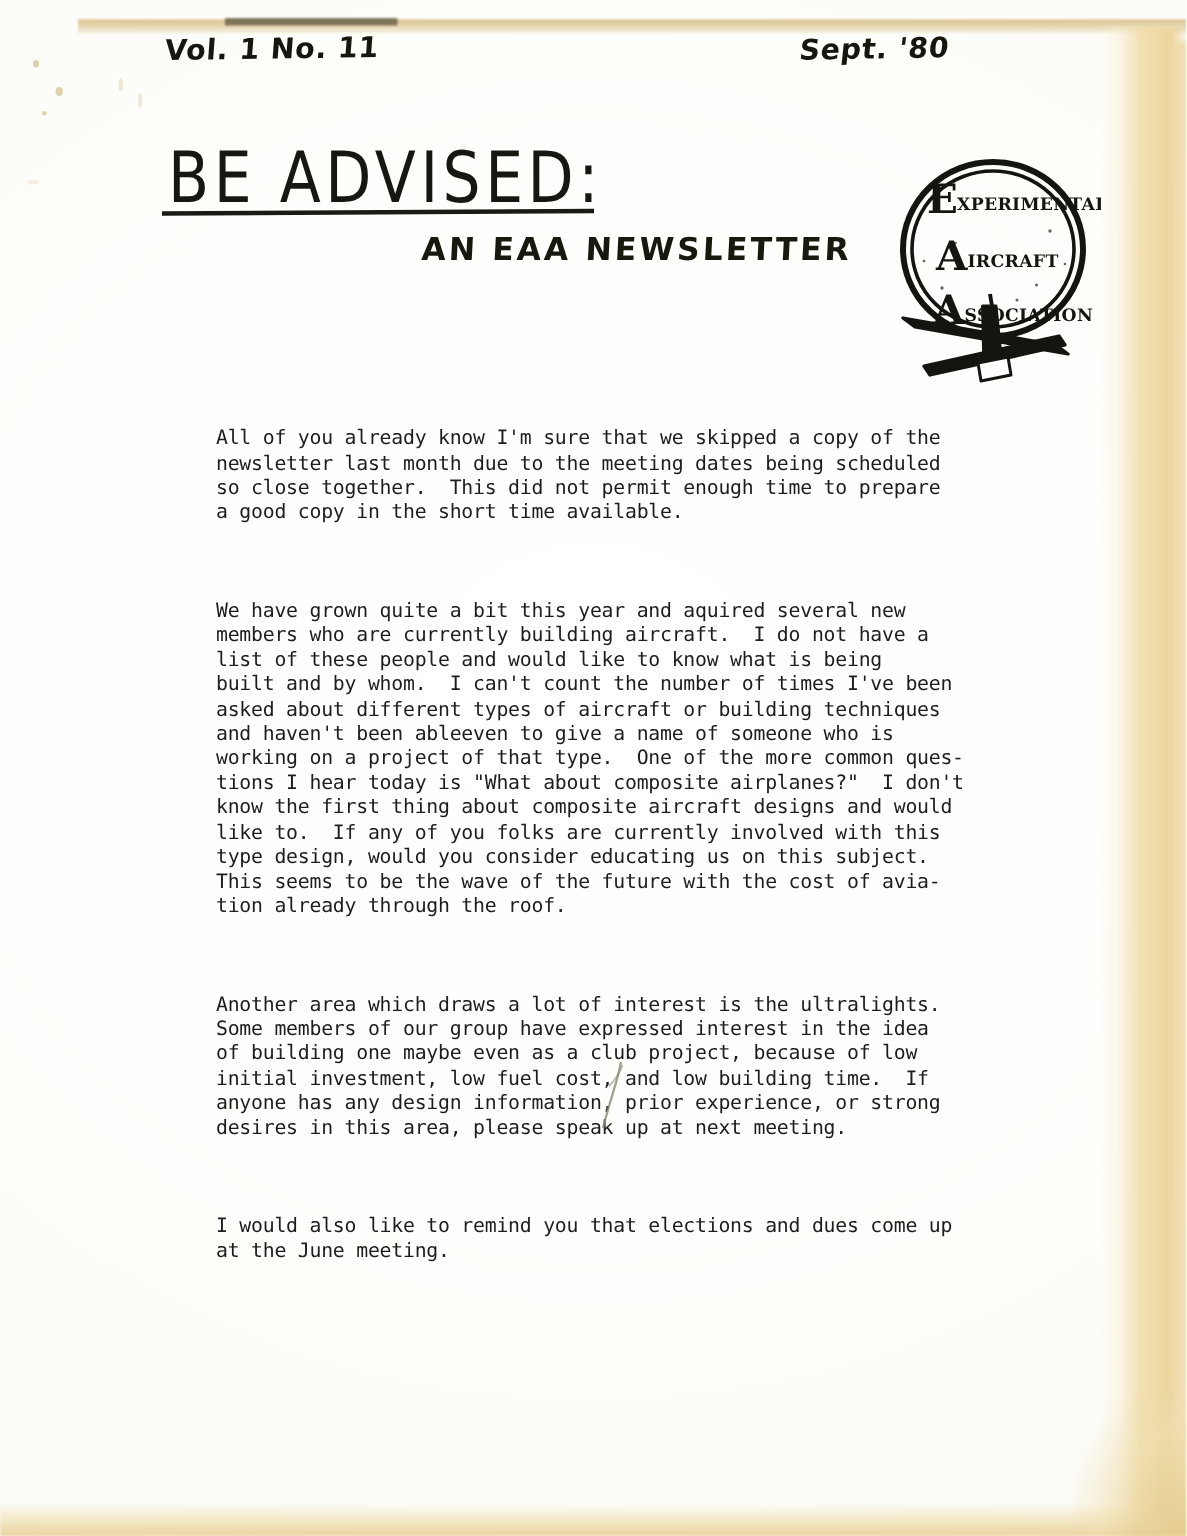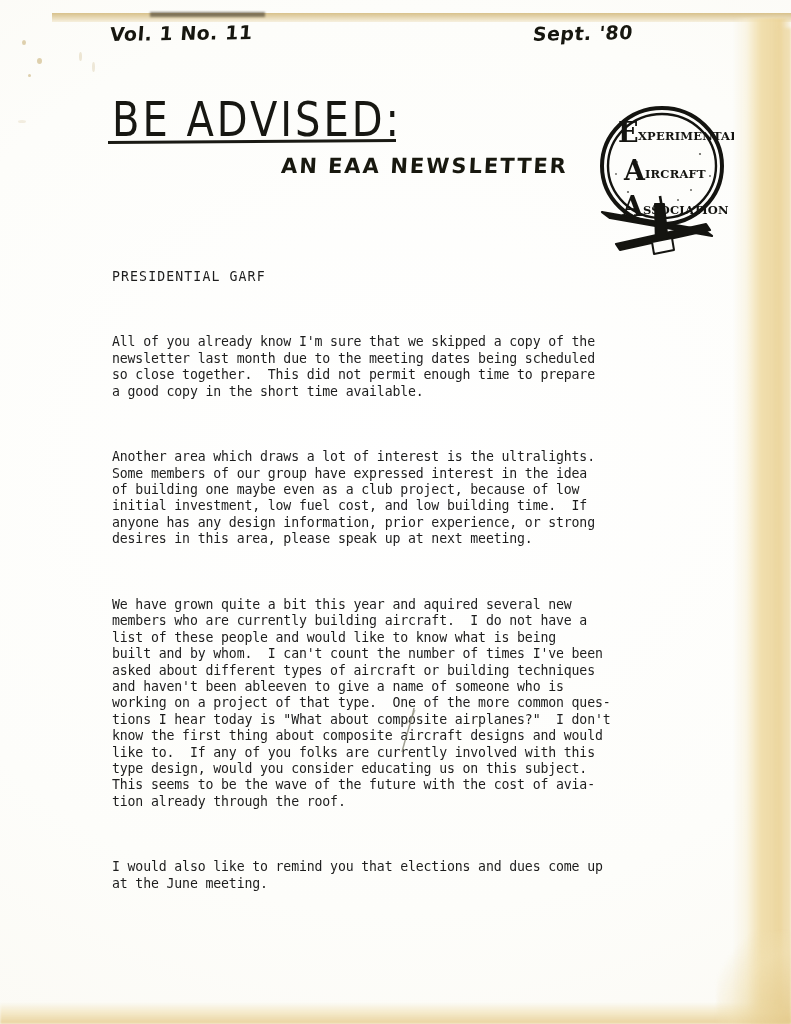--- a/index.html
+++ b/index.html
@@ -145,20 +145,21 @@
     letter-spacing: -0.15px;
     white-space: pre-wrap;
   }
   #body-text .sec-head {
     display: block;
     letter-spacing: 1.1px;
   }
   #body-text .para {
     display: block;
     margin-top: 16.4px;
+    margin-left: 32px;
   }
 
   
   #pen-mark {
     position: absolute;
     left: 398px; top: 706px;
     width: 22px; height: 48px;
     pointer-events: none;
   }
 </style>
@@ -226,44 +227,43 @@
         <path d="M10 108 L112 126 L120 132 L18 114 Z"></path>
         <path d="M24 140 L114 120 L118 126 L28 146 Z"></path>
         <path d="M63 100 L72 100 L76 140 L64 142 Z" stroke-width="2"></path>
         <path d="M60 138 L80 134 L82 146 L62 150 Z" fill="#fdfdfb" stroke-width="2"></path>
         <path d="M68 92 L70 104" stroke-width="2.6"></path>
       </g>
     </svg>
   </div>
 
   <div id="body-text">
-    <span class="sec-head">PRESIDENTIAL GARF</span>
     <span class="para">All of you already know I'm sure that we skipped a copy of the
 newsletter last month due to the meeting dates being scheduled
 so close together.  This did not permit enough time to prepare
 a good copy in the short time available.</span>
-    <span class="para">Another area which draws a lot of interest is the ultralights.
-Some members of our group have expressed interest in the idea
-of building one maybe even as a club project, because of low
-initial investment, low fuel cost, and low building time.  If
-anyone has any design information, prior experience, or strong
-desires in this area, please speak up at next meeting.</span>
     <span class="para">We have grown quite a bit this year and aquired several new
 members who are currently building aircraft.  I do not have a
 list of these people and would like to know what is being
 built and by whom.  I can't count the number of times I've been
 asked about different types of aircraft or building techniques
 and haven't been ableeven to give a name of someone who is
 working on a project of that type.  One of the more common ques-
 tions I hear today is "What about composite airplanes?"  I don't
 know the first thing about composite aircraft designs and would
 like to.  If any of you folks are currently involved with this
 type design, would you consider educating us on this subject.
 This seems to be the wave of the future with the cost of avia-
 tion already through the roof.</span>
+    <span class="para">Another area which draws a lot of interest is the ultralights.
+Some members of our group have expressed interest in the idea
+of building one maybe even as a club project, because of low
+initial investment, low fuel cost, and low building time.  If
+anyone has any design information, prior experience, or strong
+desires in this area, please speak up at next meeting.</span>
     <span class="para">I would also like to remind you that elections and dues come up
 at the June meeting.</span>
     
   </div>
 
   <svg id="pen-mark" viewBox="0 0 22 48">
     <path d="M16 2 C14 14, 9 26, 4 46" stroke="#8a8a78" stroke-width="1.5" fill="none" opacity=".8"></path>
     <path d="M17 4 C15 10, 12 14, 8 18" stroke="#8a8a78" stroke-width="1.2" fill="none" opacity=".6"></path>
   </svg>
 

